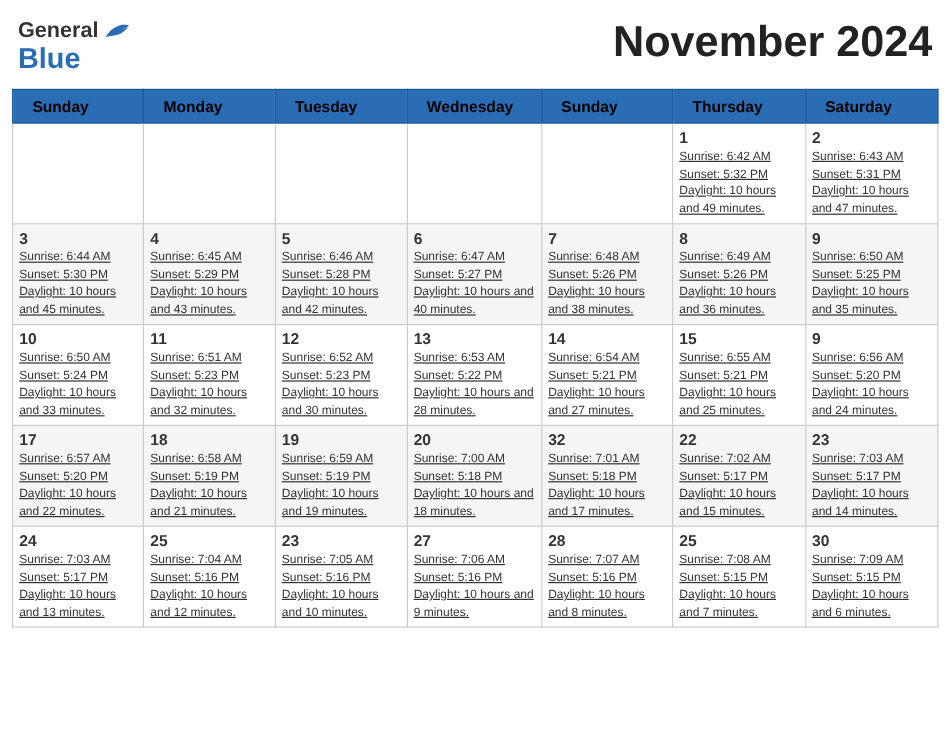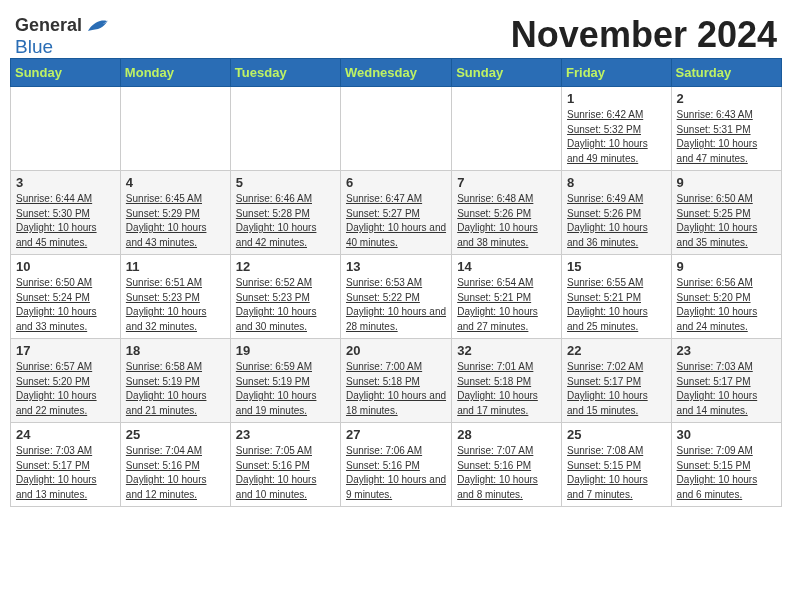--- a/index.html
+++ b/index.html
@@ -7,40 +7,41 @@
       font-family: Arial, sans-serif;
       background: #fff;
       width: 792px;
       min-height: 612px;
       padding: 10px;
     }
     .header {
       display: flex;
       align-items: flex-start;
       justify-content: space-between;
+      margin-bottom: 10px;
       padding: 5px 5px 0 5px;
     }
     .logo {
       display: flex;
       flex-direction: column;
       align-items: flex-start;
     }
     .logo-text {
       display: flex;
       align-items: center;
       gap: 2px;
     }
     .logo-general {
       font-size: 18px;
       font-weight: bold;
       color: #333;
     }
     .logo-blue {
-      font-size: 19px;
-      font-weight: normal;
+      font-size: 24px;
+      font-weight: bold;
       color: #2a6db5;
     }
     .logo-bird {
       width: 22px;
       height: 18px;
       margin-left: 2px;
     }
     .title-area {
       text-align: right;
     }
@@ -55,24 +56,24 @@
       color: #555;
       margin-top: 2px;
     }
     .calendar {
       width: 100%;
       border-collapse: collapse;
       border: 1px solid #ccc;
     }
     .calendar th {
       background-color: #2a6db5;
-      color: #bef264;
+      color: #000000;
       font-size: 13px;
       font-weight: bold;
-      padding: 6px 4px;
+      padding: 6px 16px;
       text-align: left;
       border: 1px solid #1a5a9a;
     }
     .calendar td {
       border: 1px solid #ccc;
       vertical-align: top;
       padding: 4px 5px;
       width: 113px;
       font-size: 10.5px;
       color: #333;
@@ -117,21 +118,21 @@
 </div>
 
 <table class="calendar">
   <thead>
     <tr>
     <th>Sunday</th>
         <th>Monday</th>
         <th>Tuesday</th>
         <th>Wednesday</th>
         <th>Sunday</th>
-        <th>Friday</th>
+        <th>Thursday</th>
         <th>Saturday</th>
       </tr>
   </thead>
   <tbody id="calendar-body">
   <tr>
         <td class="empty-cell"></td>
         <td class="empty-cell"></td>
         <td class="empty-cell"></td>
         <td class="empty-cell"></td>
         <td class="empty-cell"></td>

